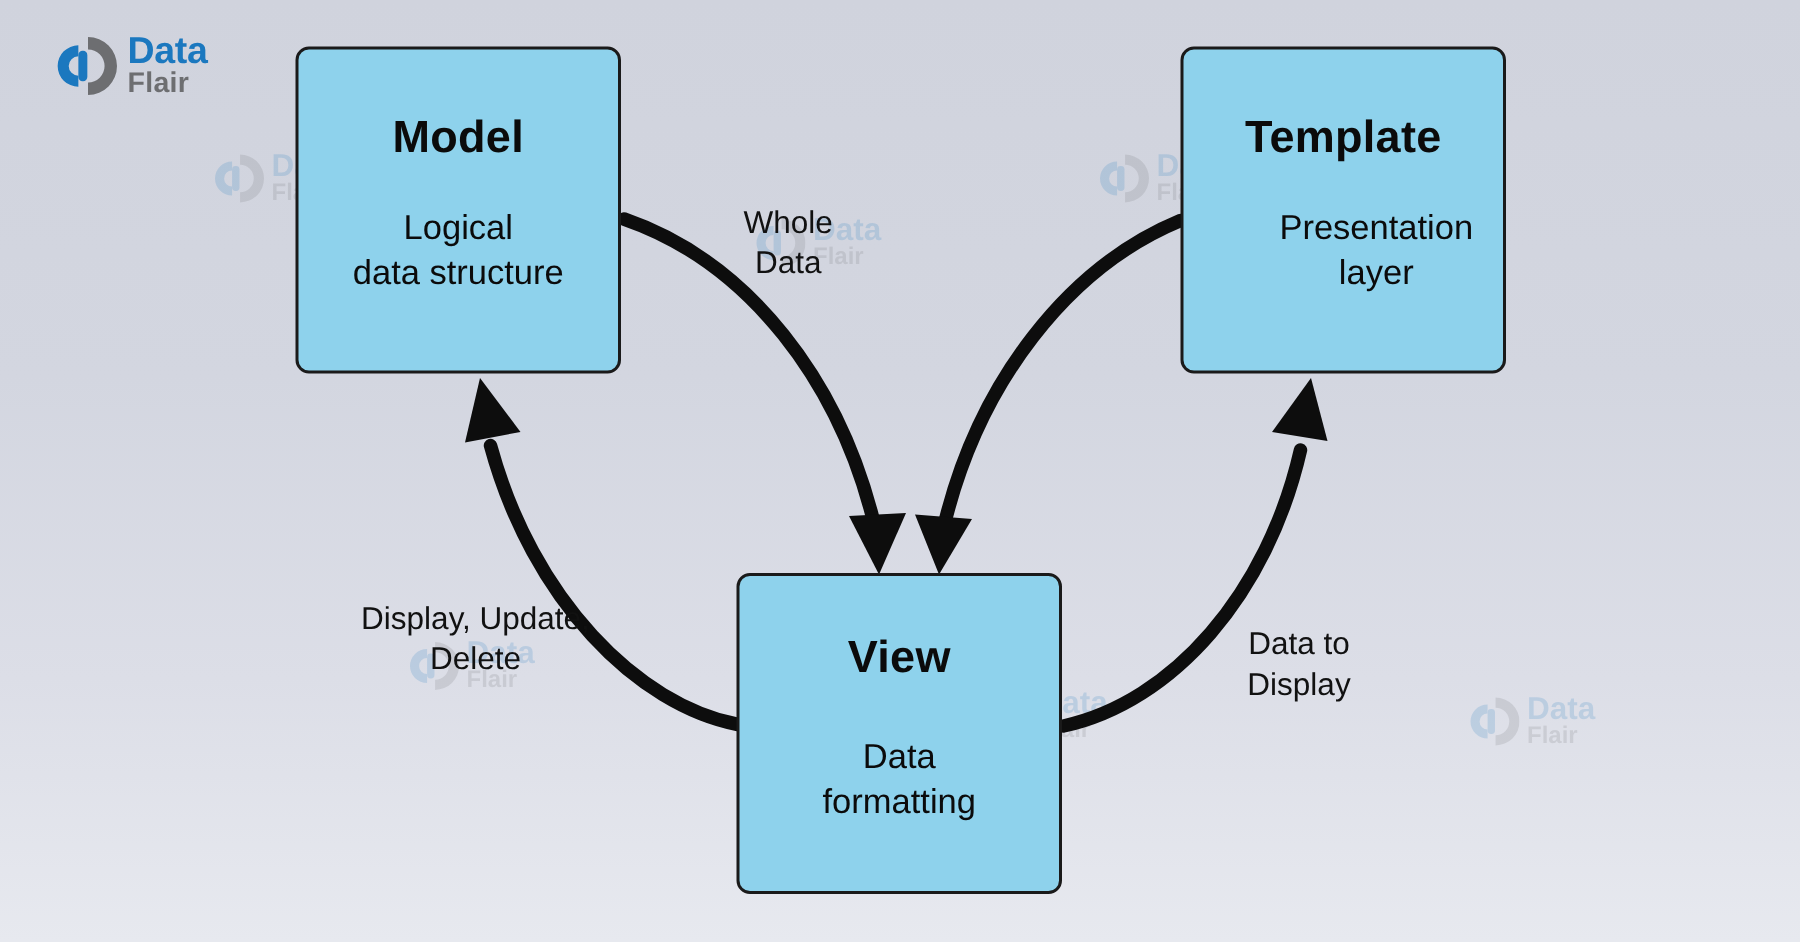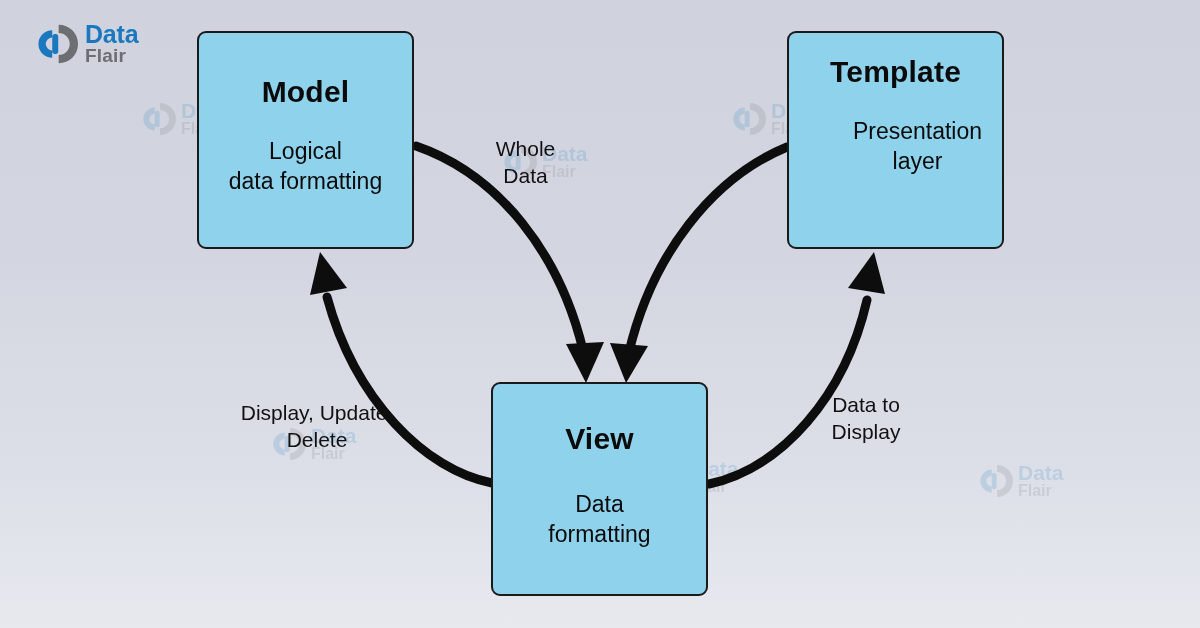--- a/index.html
+++ b/index.html
@@ -101,40 +101,40 @@
     font-weight: normal;
     line-height: 1.32;
     white-space: pre-line;
   }
 
   #box-model      { left: 197px; top: 31px;  width: 217px; height: 218px; }
   #box-model .node-title { margin-top: 42px; }
   #box-model .node-sub   { margin-top: 27px; }
 
   #box-template   { left: 787px; top: 31px;  width: 217px; height: 218px; }
-  #box-template .node-title { margin-top: 22px; }
+  #box-template .node-title { margin-top: 42px; }
   #box-template .node-sub   { margin-top: 27px; margin-left: 44px; }
 
   #box-view       { left: 491px; top: 382px; width: 217px; height: 214px; }
   #box-view .node-title { margin-top: 38px; }
   #box-view .node-sub   { margin-top: 33px; }
 
   
   .edge-label {
     position: absolute;
     font-size: 21px;
     color: #111111;
     line-height: 1.28;
     white-space: pre-line;
     text-align: center;
   }
   #label-whole-data    { left: 468px; top: 136px; width: 115px; }
   #label-input-by-user { left: 660px; top: 247px; width: 120px; }
   #label-design-update { left: 212px; top: 400px; width: 210px; }
-  #label-data-display  { left: 806px; top: 392px; width: 120px; }
+  #label-data-display  { left: 806px; top: 417px; width: 120px; }
 </style>
 </head>
 <body>
 
 <div id="canvas">
 
   <div class="watermark" style="left:138px; top:100px;">
     <svg class="mark" viewBox="0 0 100 100">
       <path d="M58 8 A42 42 0 1 1 58 92 L58 74 A24 24 0 1 0 58 26 Z" fill="#6d6e71"></path>
       <path d="M44 20 A30 30 0 1 0 44 80 L44 64 A14 14 0 1 1 44 36 Z" fill="#1b78bf"></path>
@@ -225,21 +225,21 @@
 
     <g>
       <path d="M 709 484 C 782 468, 845 396, 867 300" fill="none" stroke="#0d0d0d" stroke-width="9" stroke-linecap="round"></path>
       <path d="M 874 252 L 885 294 L 848 288 Z" fill="#0d0d0d"></path>
     </g>
   </svg>
 
   <div class="node-box" id="box-model">
     <div class="node-title">Model</div>
     <div class="node-sub">Logical
-data formatting</div>
+data structure</div>
   </div>
 
   <div class="node-box" id="box-template">
     <div class="node-title">Template</div>
     <div class="node-sub">Presentation
 layer</div>
   </div>
 
   <div class="node-box" id="box-view">
     <div class="node-title">View</div>

